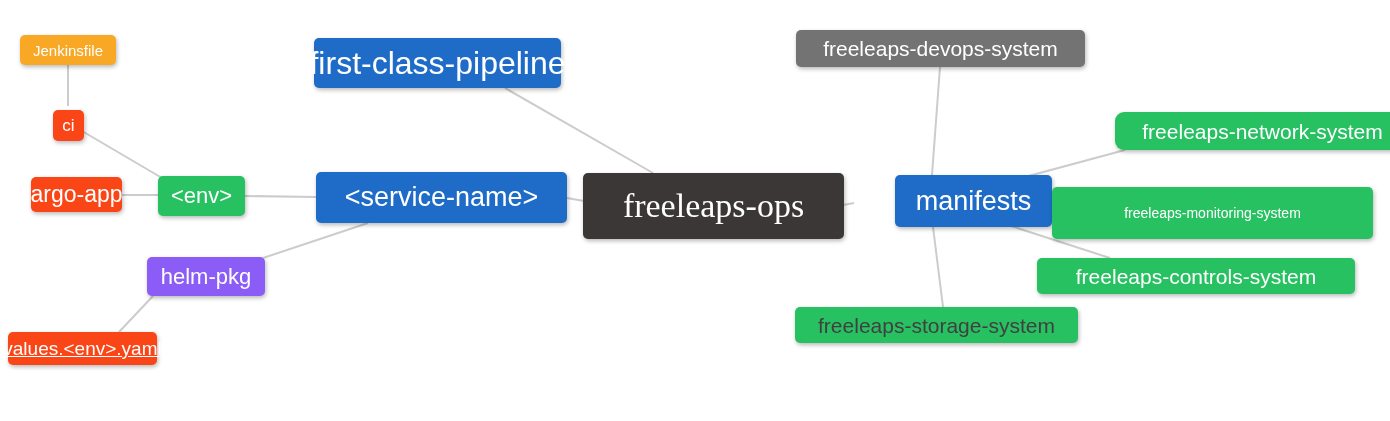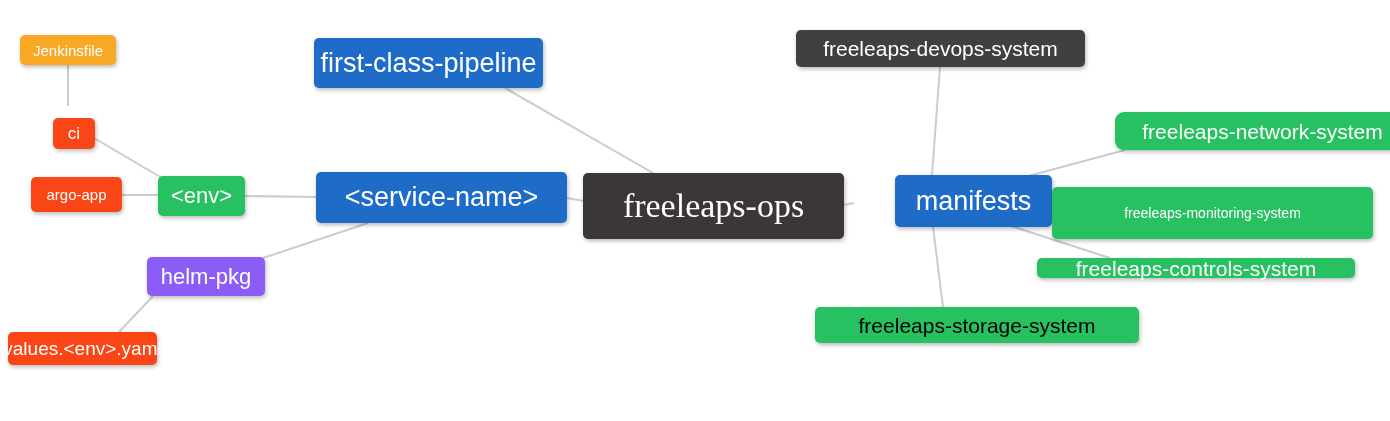--- a/index.html
+++ b/index.html
@@ -50,27 +50,27 @@
       <line x1="567" y1="198" x2="584" y2="201" stroke="#cccccc" stroke-width="2"></line>
       <line x1="843" y1="205" x2="854" y2="203" stroke="#cccccc" stroke-width="2"></line>
       <line x1="932" y1="175" x2="940" y2="67" stroke="#cccccc" stroke-width="2"></line>
       <line x1="1010" y1="181" x2="1125" y2="150" stroke="#cccccc" stroke-width="2"></line>
       <line x1="1011" y1="202" x2="1052" y2="205" stroke="#cccccc" stroke-width="2"></line>
       <line x1="1011" y1="226" x2="1110" y2="258" stroke="#cccccc" stroke-width="2"></line>
       <line x1="933" y1="227" x2="943" y2="307" stroke="#cccccc" stroke-width="2"></line>
     </svg>
 
   <div class="node" style="left: 20px; top: 27px; width: 96px; height: 30px; background: rgb(248, 168, 36); font-size: 15px; color: rgb(255, 255, 255); margin-top: 8px;">Jenkinsfile</div>
-  <div class="node" style="left: 53px; top: 118px; width: 42px; height: 31px; background: rgb(250, 70, 22); font-size: 17px; color: rgb(255, 255, 255);">ci</div>
-  <div class="node" style="left: 31px; top: 177px; width: 91px; height: 35px; background: rgb(250, 70, 22); font-size: 15px; color: rgb(255, 255, 255);">argo-app</div>
+  <div class="node" style="left: 53px; top: 110px; width: 31px; height: 31px; background: rgb(250, 70, 22); font-size: 17px; color: rgb(255, 255, 255);">ci</div>
+  <div class="node" style="left: 31px; top: 177px; width: 91px; height: 35px; background: rgb(250, 70, 22); font-size: 23px; color: rgb(255, 255, 255);">argo-app</div>
   <div class="node" style="left: 158px; top: 176px; width: 87px; height: 40px; background: rgb(40, 193, 98); font-size: 22px; color: rgb(255, 255, 255);">&lt;env&gt;</div>
   <div class="node" style="left: 147px; top: 257px; width: 118px; height: 39px; background: #8b5cf6; font-size: 22px; color: rgb(255, 255, 255);">helm-pkg</div>
-  <div class="node" style="left: 8px; top: 332px; width: 149px; height: 33px; background: rgb(250, 70, 22); font-size: 19px; color: rgb(255, 255, 255);">values.&lt;env&gt;.yaml</div>
-  <div class="node" style="left: 314px; top: 38px; width: 229px; height: 50px; background: rgb(30, 108, 200); font-size: 27px; color: rgb(255, 255, 255); text-align: center;">first-class-pipeline</div>
+  <div class="node" style="left: 8px; top: 332px; width: 149px; height: 33px; background: rgb(250, 70, 22); font-size: 19px; color: rgb(255, 255, 255); text-decoration: underline;">values.&lt;env&gt;.yaml</div>
+  <div class="node" style="left: 314px; top: 38px; width: 247px; height: 50px; background: rgb(30, 108, 200); font-size: 32px; color: rgb(255, 255, 255); text-align: center;">first-class-pipeline</div>
   <div class="node" style="left: 316px; top: 172px; width: 251px; height: 51px; background: rgb(30, 108, 200); font-size: 27px; color: rgb(255, 255, 255);">&lt;service-name&gt;</div>
   <div class="node" style="left: 583px; top: 173px; width: 261px; height: 66px; background: rgb(59, 55, 55); font-size: 34px; color: rgb(255, 255, 255); font-family: Liberation Serif, serif;">freeleaps-ops</div>
   <div class="node" style="left: 853px; top: 175px; width: 157px; height: 52px; background: rgb(30, 108, 200); font-size: 27px; color: rgb(255, 255, 255); margin-left: 42px;">manifests</div>
-  <div class="node" style="left: 796px; top: 30px; width: 289px; height: 37px; background: #404040; font-size: 21px; color: rgb(255, 255, 255);">freeleaps-devops-system</div>
+  <div class="node" style="left: 796px; top: 30px; width: 289px; height: 37px; background: #737373; font-size: 21px; color: rgb(255, 255, 255);">freeleaps-devops-system</div>
   <div class="node" style="left: 1115px; top: 112px; width: 295px; height: 38px; background: rgb(40, 193, 98); font-size: 21px; color: rgb(255, 255, 255); border-radius: 9px;">freeleaps-network-system</div>
   <div class="node" style="left: 1052px; top: 187px; width: 321px; height: 52px; background: rgb(40, 193, 98); font-size: 14px; color: rgb(255, 255, 255);">freeleaps-monitoring-system</div>
-  <div class="node" style="left: 1037px; top: 258px; width: 318px; height: 20px; background: rgb(40, 193, 98); font-size: 21px; color: rgb(255, 255, 255);">freeleaps-controls-system</div>
-  <div class="node" style="left: 815px; top: 307px; width: 324px; height: 36px; background: rgb(40, 193, 98); font-size: 21px; color: #000000;">freeleaps-storage-system</div>
+  <div class="node" style="left: 1037px; top: 258px; width: 318px; height: 36px; background: rgb(40, 193, 98); font-size: 21px; color: rgb(255, 255, 255);">freeleaps-controls-system</div>
+  <div class="node" style="left: 795px; top: 307px; width: 283px; height: 36px; background: rgb(40, 193, 98); font-size: 21px; color: #404040;">freeleaps-storage-system</div>
 </div>
 
 </body></html>

